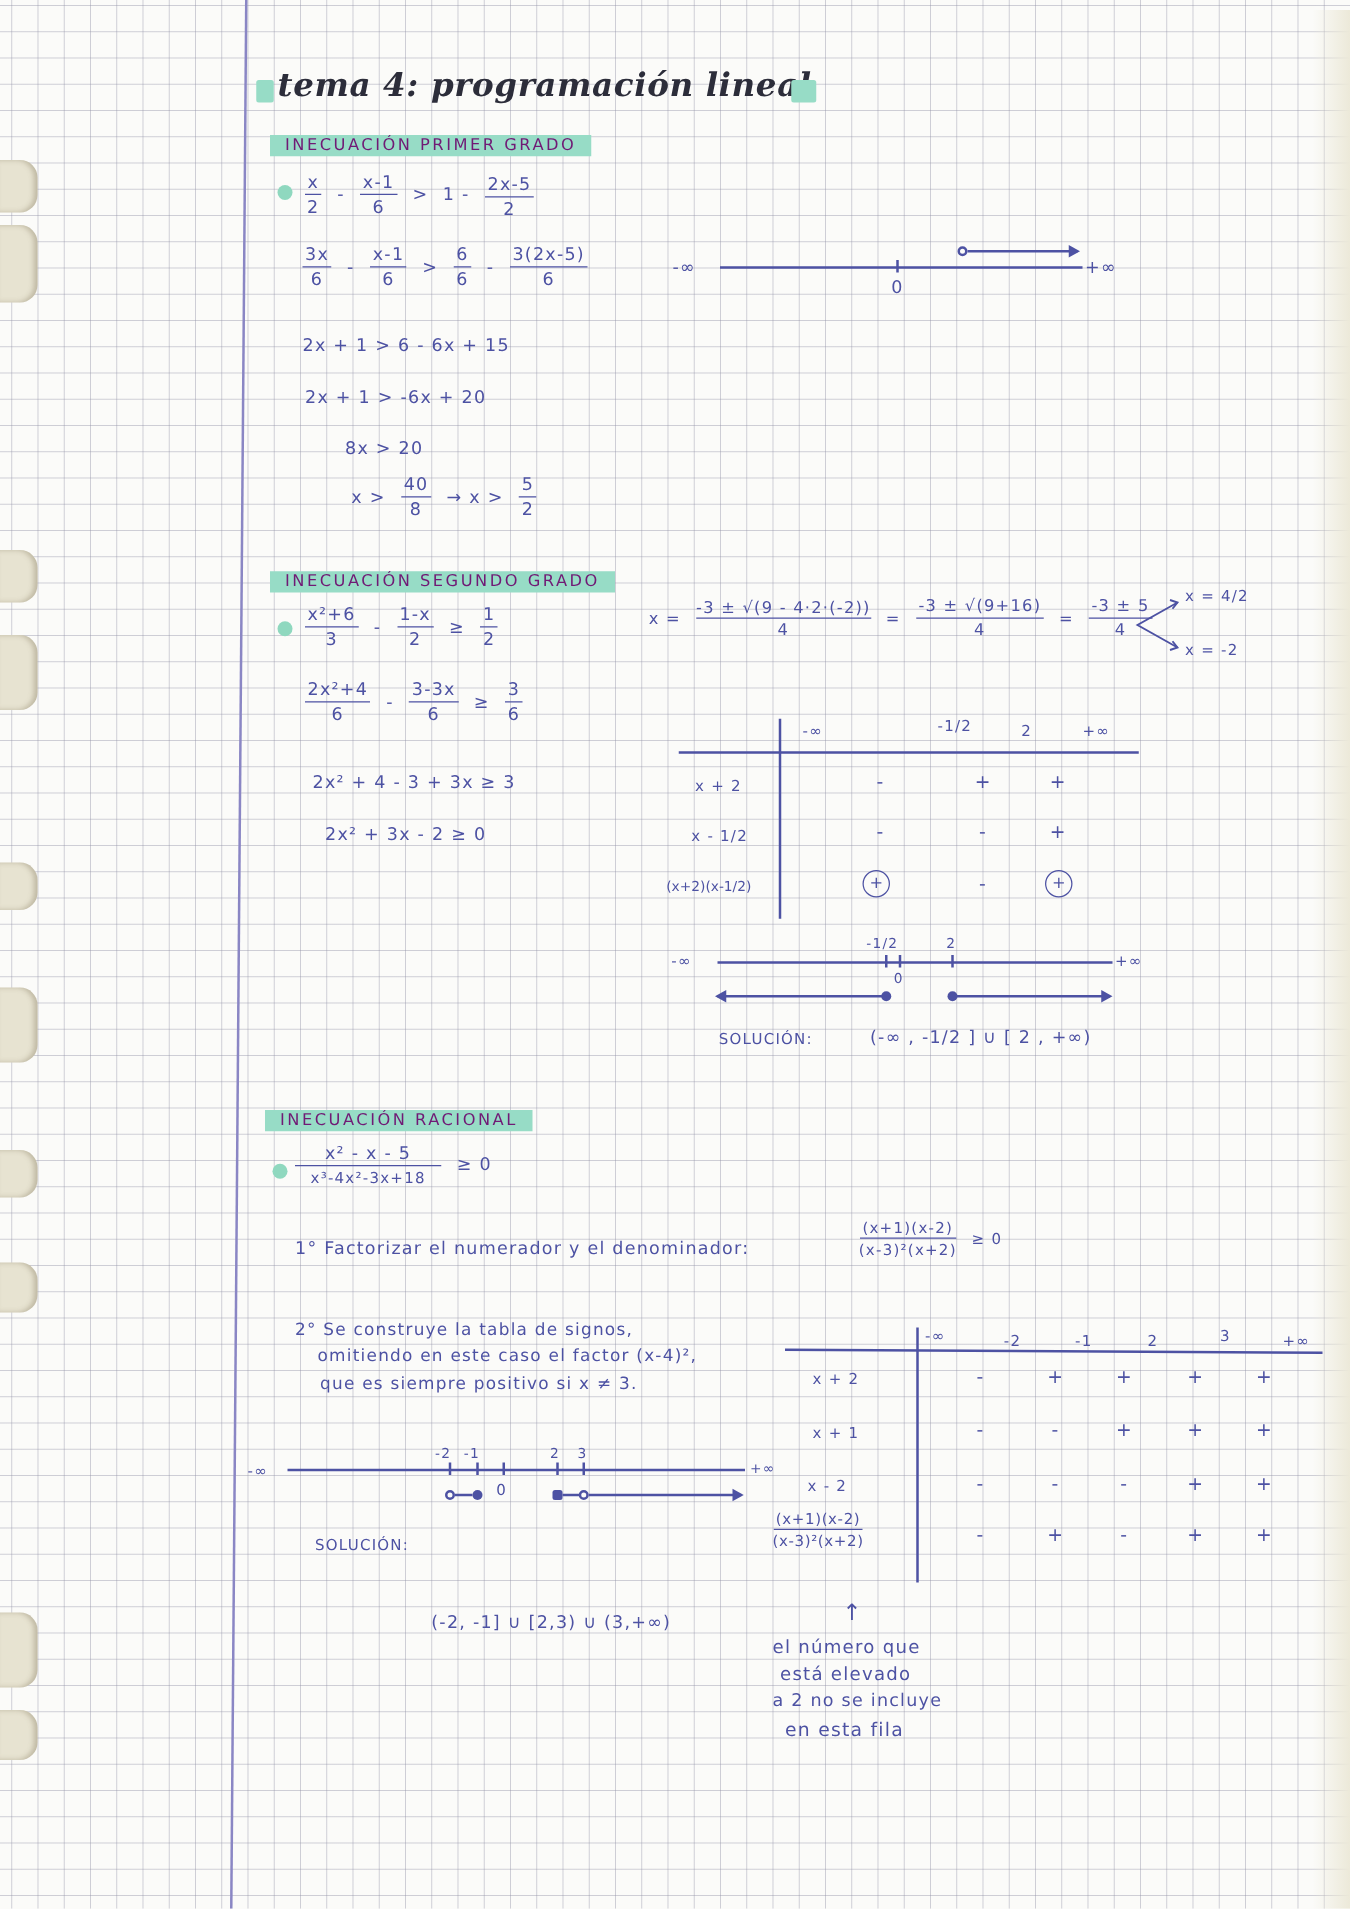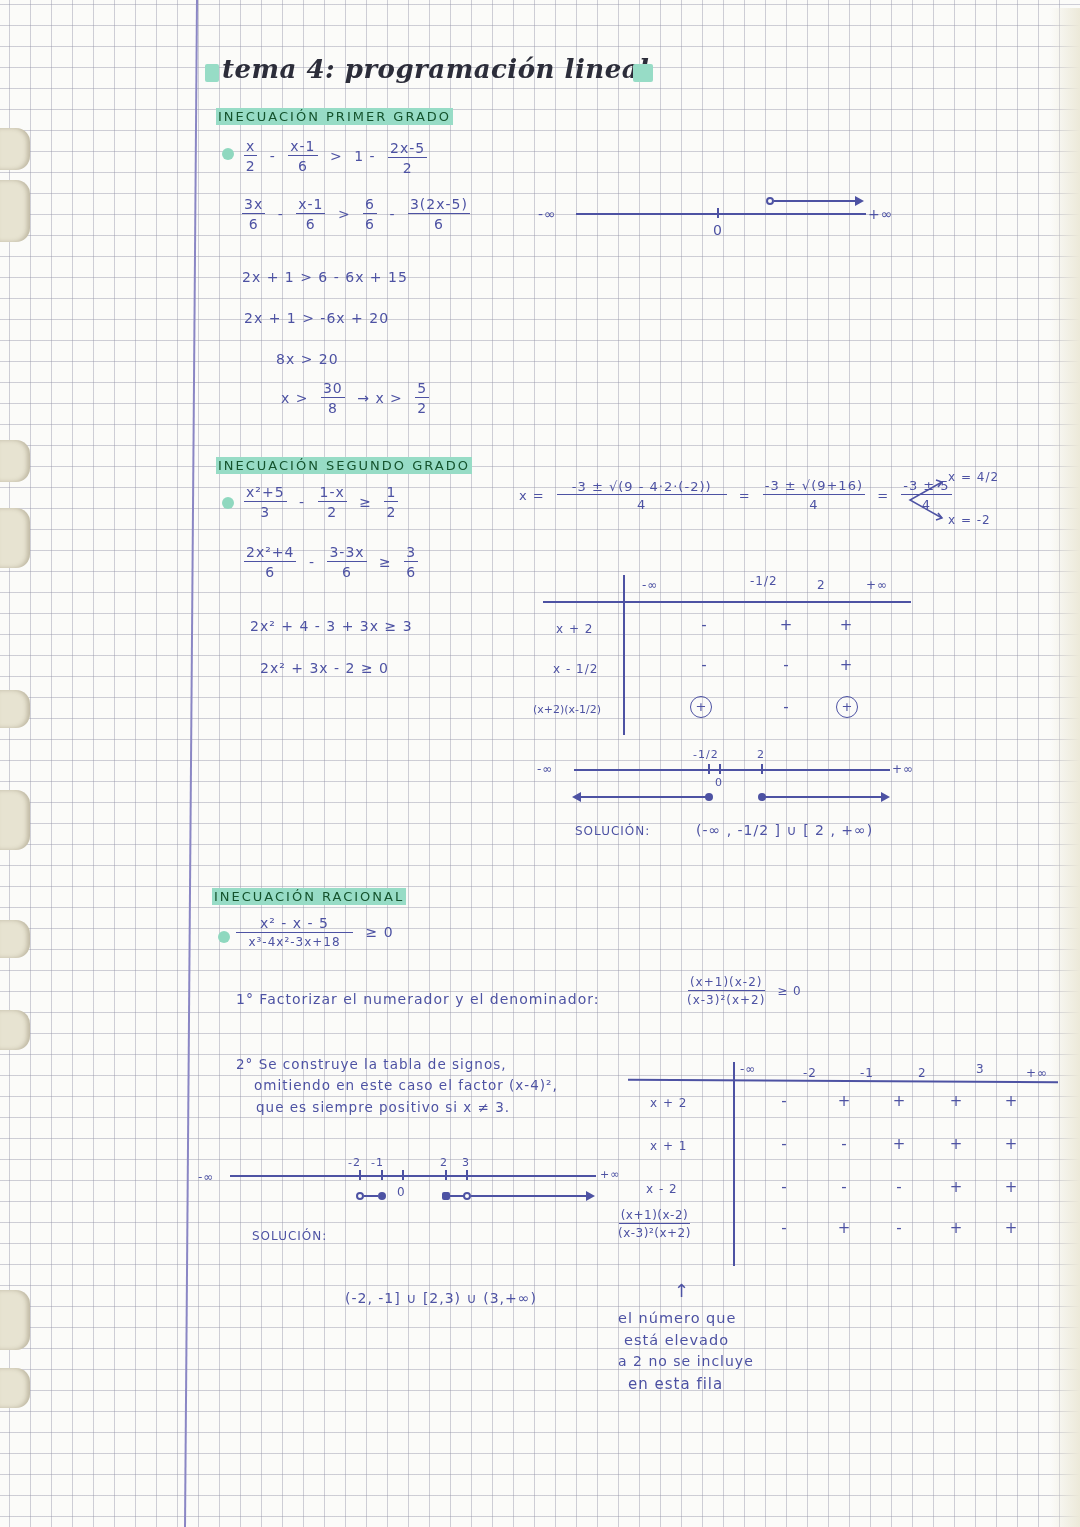--- a/index.html
+++ b/index.html
@@ -24,21 +24,21 @@
   .hole { position:absolute; left:0; width:30px; background:#e7e3d1; border-radius:0 14px 14px 0;
           box-shadow:inset -3px 0 4px rgba(120,110,80,0.35); }
   .corner { position:absolute; right:0; top:8px; width:30px; height:1519px;
             background:linear-gradient(to left,#ece9d9,rgba(240,238,228,0)); }
   .abs { position:absolute; white-space:nowrap; }
   .ink { color:#4d52a3; font-family:"DejaVu Sans", sans-serif; font-size:14px; letter-spacing:1px; }
   .title { font-family:"DejaVu Serif", serif; font-style:italic; font-weight:bold; font-size:26px;
            color:#2c2d3a; letter-spacing:0.5px; }
   .hl { background:#97dcc6; }
   .hl-dot { position:absolute; width:14px; height:18px; background:#97dcc6; border-radius:2px; }
-  .heading { font-size:13px; letter-spacing:2px; color:#14532d; padding:1px 2px; }
+  .heading { font-size:13px; letter-spacing:2px; color:#701a75; padding:1px 12px; }
   .bullet { position:absolute; width:12px; height:12px; border-radius:50%; background:#8fd8bf; }
   .frac { display:inline-flex; flex-direction:column; align-items:center; vertical-align:middle; margin:0 4px; }
   .frac .n { border-bottom:1.5px solid #4d52a3; padding:0 2px 1px; }
   .frac .d { padding-top:2px; }
   .op { display:inline-block; vertical-align:middle; margin:0 3px; }
   .line-h { position:absolute; height:2px; background:#4d52a3; }
   .line-v { position:absolute; width:2px; background:#4d52a3; }
   .tick { position:absolute; width:2px; height:10px; background:#4d52a3; }
   .dot-f { position:absolute; width:8px; height:8px; border-radius:50%; background:#4d52a3; }
   .dot-o { position:absolute; width:8px; height:8px; border-radius:50%; border:2px solid #4d52a3; background:#fbfbf9; box-sizing:border-box; }
@@ -112,21 +112,21 @@
       <span class="d">6</span>
     </span>
 </div>
 
 <div class="abs ink" style="left:242px;top:269px">2x + 1 &gt; 6 - 6x + 15</div>
 <div class="abs ink" style="left:244px;top:310px">2x + 1 &gt; -6x + 20</div>
 <div class="abs ink" style="left:276px;top:351px">8x &gt; 20</div>
 <div class="abs ink" style="left:278px;top:380px">
   <span class="op">x &gt;</span>
   <span class="frac">
-      <span class="n">30</span>
+      <span class="n">40</span>
       <span class="d">8</span>
     </span>
   <span class="op">→ x &gt;</span>
   <span class="frac">
       <span class="n">5</span>
       <span class="d">2</span>
     </span>
 </div>
 
 <div>
@@ -137,21 +137,21 @@
   <div class="abs ink" style="left:868px;top:206px">+∞</div>
   <div class="dot-o" style="left:766px;top:197px"></div>
   <div class="line-h arrow-r" style="left:774px;top:200px;width:88px;height:2px"></div>
 </div>
 
 <div class="abs heading hl" style="left:216px;top:457px">INECUACIÓN SEGUNDO GRADO</div>
 <div class="bullet" style="left:222px;top:497px"></div>
 
 <div class="abs ink" style="left:240px;top:484px">
   <span class="frac">
-      <span class="n">x²+5</span>
+      <span class="n">x²+6</span>
       <span class="d">3</span>
     </span>
   <span class="op">-</span>
   <span class="frac">
       <span class="n">1-x</span>
       <span class="d">2</span>
     </span>
   <span class="op">≥</span>
   <span class="frac">
       <span class="n">1</span>
@@ -173,21 +173,21 @@
       <span class="n">3</span>
       <span class="d">6</span>
     </span>
 </div>
 <div class="abs ink" style="left:250px;top:618px">2x² + 4 - 3 + 3x ≥ 3</div>
 <div class="abs ink" style="left:260px;top:660px">2x² + 3x - 2 ≥ 0</div>
 
 <div class="abs ink" style="left:516px;top:478px;font-size:13px">
   <span class="op">x =</span>
   <span class="frac">
-      <span class="n" style="padding:0 15px">-3 ± √(9 - 4·2·(-2))</span>
+      <span class="n" style="padding:0 0">-3 ± √(9 - 4·2·(-2))</span>
       <span class="d">4</span>
     </span>
   <span class="op">=</span>
   <span class="frac">
       <span class="n">-3 ± √(9+16)</span>
       <span class="d">4</span>
     </span>
   <span class="op">=</span>
   <span class="frac">
       <span class="n">-3 ± 5</span>

